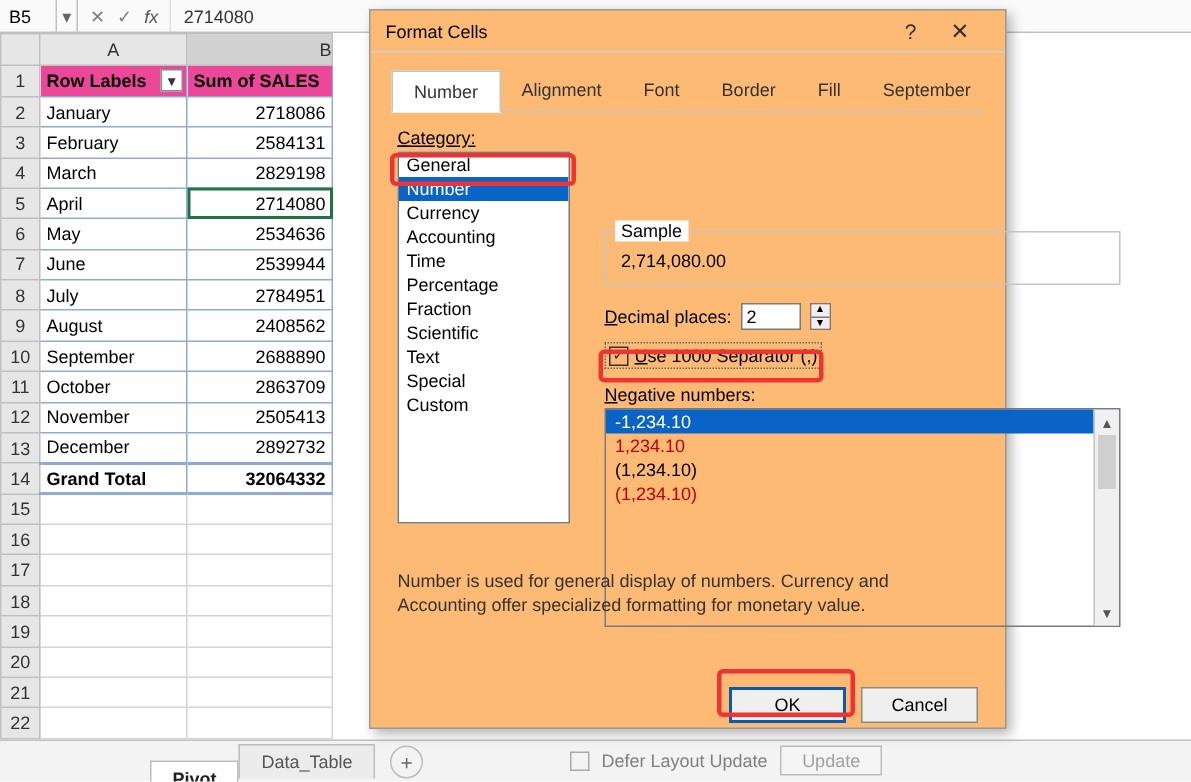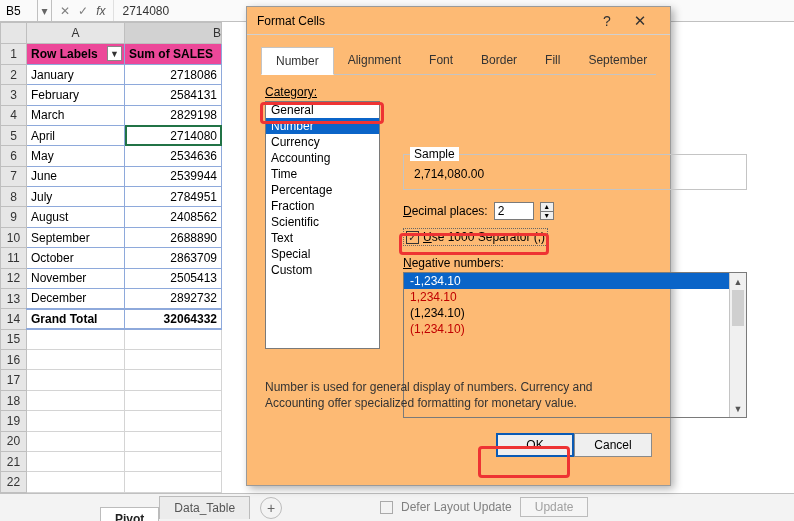--- a/index.html
+++ b/index.html
@@ -64,21 +64,21 @@
   .chk { width:13px; height:13px; border:1px solid #333; display:flex; align-items:center; justify-content:center; font-size:10px; color:#222; }
   .neg-list { border:1px solid #7a7a7a; height:146px; margin-top:2px; position:relative; }
   .neg-item { padding:1px 6px; }
   .neg-item.sel { background:#0a64c8; color:#fff; }
   .neg-item.red { color:#c00000; }
   .neg-scroll { position:absolute; right:0; top:0; bottom:0; width:17px; background:#f0f0f0; border-left:1px solid #c4c4c4; }
   .neg-scroll .arr { height:17px; display:flex; align-items:center; justify-content:center; font-size:9px; color:#555; }
   .neg-scroll .thumb { position:absolute; top:17px; left:2px; right:2px; height:36px; background:#cfcfcf; }
 
   .dlg-desc { position:absolute; left:18px; top:372px; right:18px; color:#333; line-height:1.35; }
-  .dlg-buttons { position:absolute; right:18px; bottom:28px; display:flex; }
+  .dlg-buttons { position:absolute; right:18px; bottom:3px; display:flex; gap:10px; }
   .btn { width:78px; height:24px; border:1px solid #8a8a8a; background:#efefef; display:flex; align-items:center; justify-content:center; }
   .btn.ok { border:2px solid #0a5ab4; }
 
   
   .defer { position:absolute; left:380px; bottom:4px; display:flex; align-items:center; gap:8px; color:#808080; }
   .defer .chk2 { width:13px; height:13px; border:1px solid #aaa; }
   .defer .updbtn { border:1px solid #bcbcbc; padding:2px 14px; color:#a0a0a0; background:#f5f5f5; }
 </style>
 </head>
 <body>

